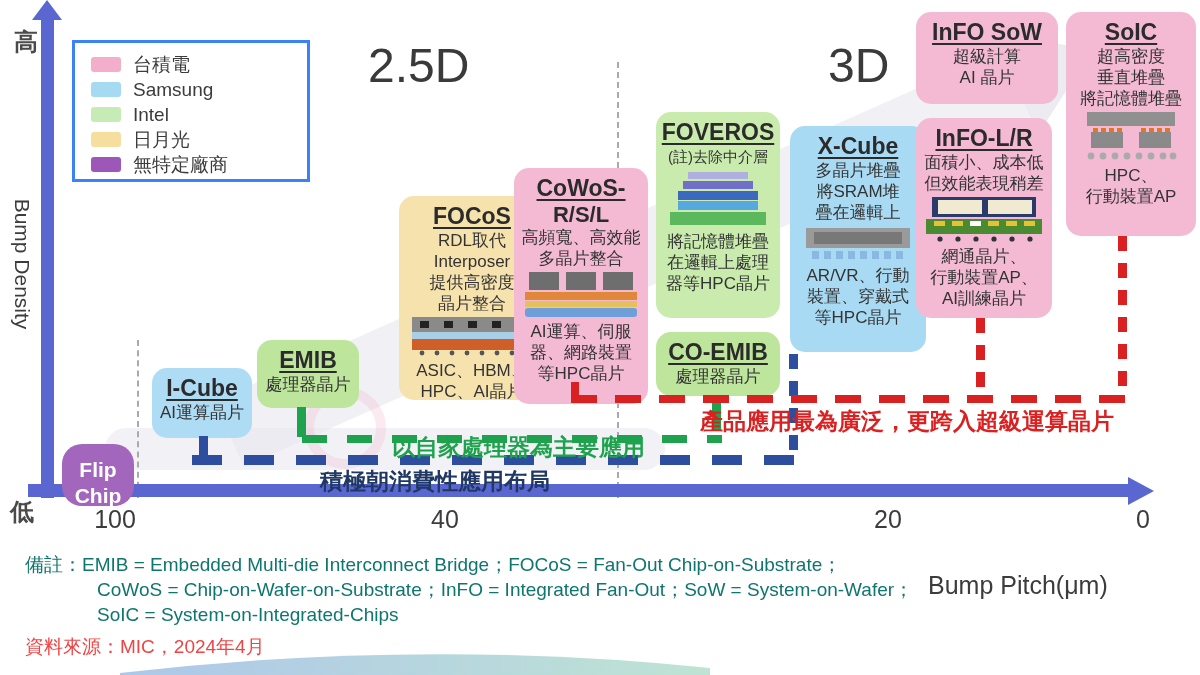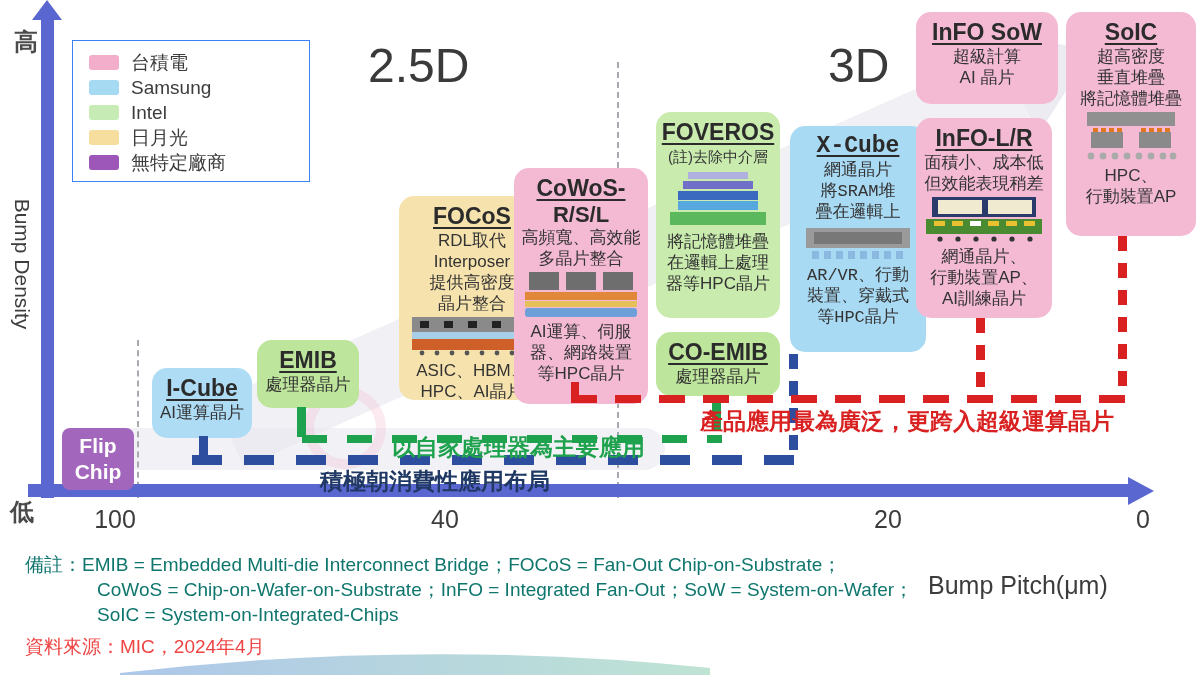--- a/index.html
+++ b/index.html
@@ -16,32 +16,32 @@
   .axis-end { font-size:24px; font-weight:bold; color:#4a4a4a; }
   .ylabel { left:-58px; top:252px; width:160px; text-align:center; font-size:21px; color:#3c3c3c; transform:rotate(90deg); }
   .xtick { width:70px; text-align:center; font-size:25px; color:#3c3c3c; top:505px; }
   .xlabel { left:928px; top:531px; font-size:25px; color:#3c3c3c;margin-top:40px; }
 
   .section-label { font-size:48px; color:#3a3a3a; }
 
   .vdot-gray { width:0; border-left:2px dashed #a9a9b2; }
 
   
-  .legend { left:72px; top:40px; width:238px; height:142px; border:1px solid #3b82f6; background:rgba(255,255,255,.95); padding:9px 0 0 16px; }
+  .legend { left:72px; top:40px; width:238px; height:142px; border:3px solid #3b82f6; background:rgba(255,255,255,.95); padding:9px 0 0 16px; }
   .legend-row { display:flex; align-items:center; height:25px; }
   .legend-sw { width:30px; height:15px; border-radius:3px; margin-right:12px; flex:none; }
   .legend-label { font-size:19px; color:#3c3c3c; white-space:nowrap; }
 
   
   .box { position:absolute; border-radius:15px; text-align:center; padding-top:7px; }
   .box .title { display:inline-block; font-size:23px; font-weight:bold; color:#2b2b2b; text-decoration:underline; text-decoration-thickness:2px; text-underline-offset:3px; line-height:27px; white-space:nowrap; }
   .box .title2 { font-size:22px; font-weight:bold; color:#2b2b2b; line-height:25px; }
   .box .ln { font-size:17px; color:#333; line-height:21px; white-space:nowrap; }
   .box .chip { display:flex; justify-content:center; margin:3px 0; }
-  .flip { border-radius:8px; background:#A267BD; color:#fff; font-weight:bold; font-size:21px; line-height:26px; text-align:center; padding-top:5px; }
+  .flip { border-radius:20px; background:#A267BD; color:#fff; font-weight:bold; font-size:21px; line-height:26px; text-align:center; padding-top:13px;margin-top:16px; }
 
   
   .tick { position:absolute; width:9px; }
   .hdash-blue { height:10px; background:repeating-linear-gradient(90deg,#2D4E9E 0 30px,transparent 30px 52px); }
   .hdash-green { height:8px; background:repeating-linear-gradient(90deg,#1FA24E 0 25px,transparent 25px 45px); }
   .hdash-red { height:8px; background:repeating-linear-gradient(90deg,#D92121 0 26px,transparent 26px 44px); }
   .vdash-blue { width:9px; background:repeating-linear-gradient(180deg,#2D4E9E 0 15px,transparent 15px 27px); }
   .vdash-red { width:9px; background:repeating-linear-gradient(180deg,#D92121 0 15px,transparent 15px 27px); }
 
   .anno { position:absolute; font-weight:bold; font-size:23px; white-space:nowrap; }
@@ -196,23 +196,23 @@
     <div class="ln">將記憶體堆疊</div>
     <div class="ln">在邏輯上處理</div>
     <div class="ln">器等HPC晶片</div>
   </div>
 
   <div class="box" style="left: 656px; top: 332px; width: 124px; height: 64px; background: rgb(189, 229, 156);">
     <span class="title">CO-EMIB</span>
     <div class="ln">處理器晶片</div>
   </div>
 
-  <div class="box" style="left: 790px; top: 126px; width: 136px; height: 226px; background: rgb(169, 218, 243); font-family: Liberation Mono, monospace;">
+  <div class="box" style="left: 790px; top: 126px; width: 136px; height: 226px; background: rgb(169, 218, 243);">
     <span class="title">X-Cube</span>
-    <div class="ln">網通晶片</div>
+    <div class="ln">多晶片堆疊</div>
     <div class="ln">將SRAM堆</div>
     <div class="ln">疊在邏輯上</div>
     <div class="chip">
       <svg width="104" height="36">
         <rect x="0" y="2" width="104" height="20" fill="#9a9a9a"></rect>
         <rect x="8" y="6" width="88" height="12" fill="#787878"></rect>
         <rect x="6" y="25" width="7" height="8" fill="#8ab8e0"></rect>
           <rect x="18" y="25" width="7" height="8" fill="#8ab8e0"></rect>
         <rect x="30" y="25" width="7" height="8" fill="#8ab8e0"></rect>
           <rect x="42" y="25" width="7" height="8" fill="#8ab8e0"></rect>

